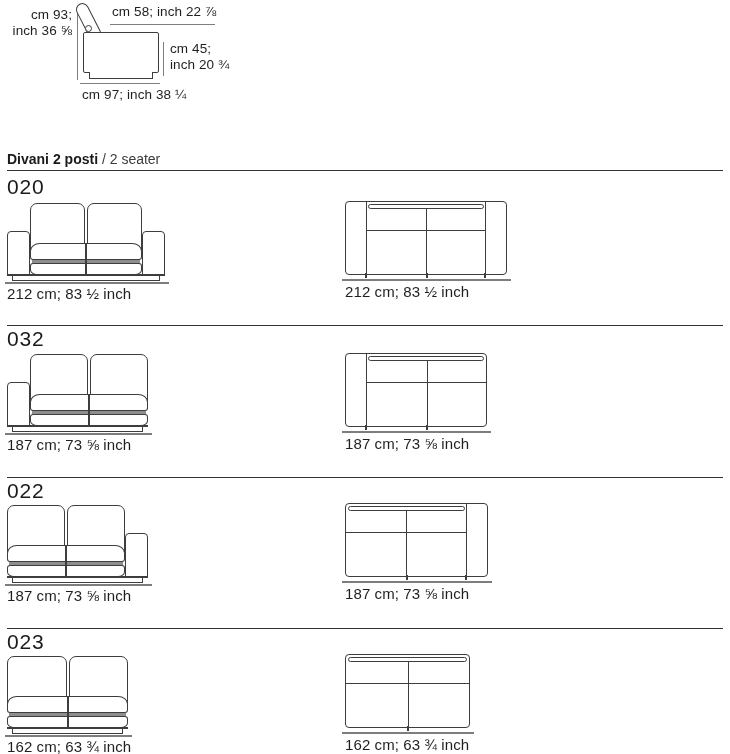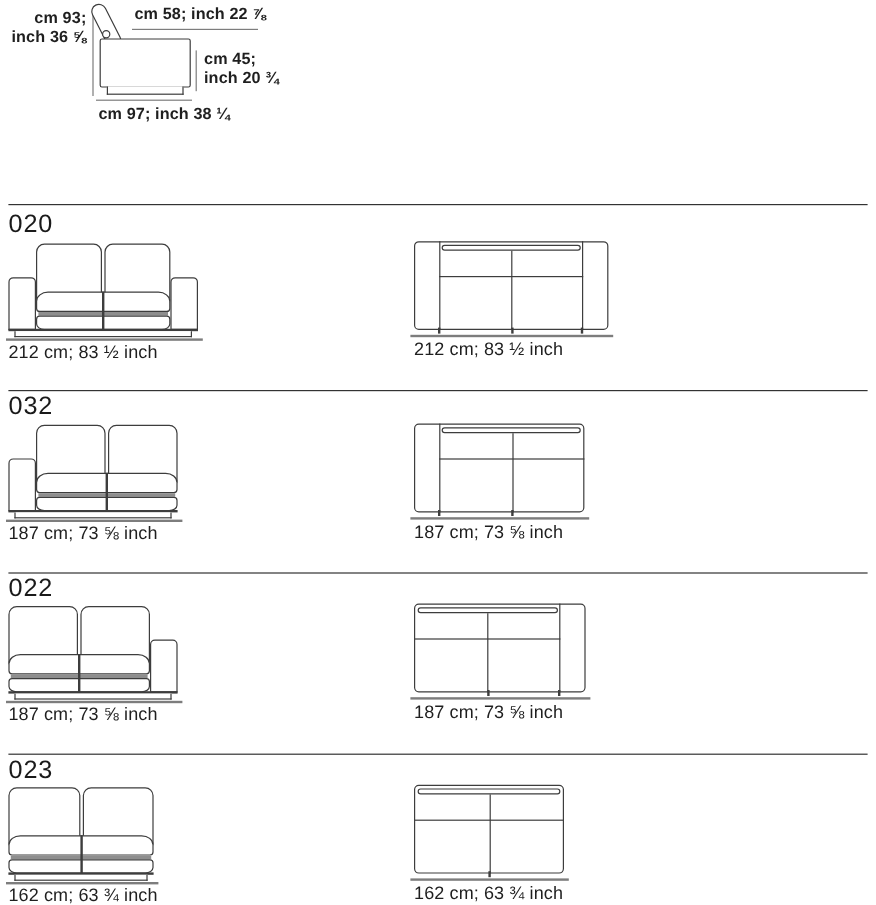--- a/index.html
+++ b/index.html
@@ -17,21 +17,21 @@
   
   .sv-body{left:83px;top:32px;width:76px;height:41px;border:1px solid var(--line);border-radius:2px;background:#fff;z-index:2;}
   .sv-plinth{left:89px;top:72px;width:64px;height:7px;border:1px solid var(--line);border-top:none;background:#fff;z-index:2;}
   .sv-flap{left:89px;top:0px;width:13px;height:40px;border:1px solid var(--line);border-radius:7px;background:#fff;transform:rotate(-27deg);transform-origin:50% 88%;z-index:1;}
   .sv-hinge{left:85px;top:25px;width:7px;height:7px;border:1px solid var(--line);border-radius:50%;background:#fff;z-index:3;}
   .dimline{background:var(--dim);z-index:0;}
   .sv-dim-left{left:77px;top:8px;width:1px;height:72px;}
   .sv-dim-top{left:110px;top:24px;width:105px;height:1px;}
   .sv-dim-right{left:163px;top:42px;width:1px;height:34px;}
   .sv-dim-bottom{left:80px;top:83px;width:80px;height:1px;}
-  .sv-text{font-size:13.5px;line-height:1.18;color:var(--text);letter-spacing:.1px;white-space:pre-line;font-weight:bold;}
+  .sv-text{font-size:13.5px;line-height:1.18;color:var(--text);letter-spacing:.1px;white-space:pre-line;}
   .sv-left-label{left:0px;top:7px;width:72px;text-align:right;}
   .sv-top-label{left:112px;top:4px;}
   .sv-right-label{left:170px;top:41px;}
   .sv-bottom-label{left:82px;top:87px;}
 
   
   .hdr-left{left:7px;top:151px;font-size:14px;}
   .hdr-right{right:7px;top:151px;font-size:14px;text-align:right;}
   .hdr-bold{font-weight:700;color:#1a1a1a;}
   .hdr-reg{font-weight:400;color:#3c3c3c;}
@@ -78,20 +78,21 @@
     <div class="abs dimline sv-dim-right"></div>
     <div class="abs dimline sv-dim-bottom"></div>
     <div class="abs sv-text sv-left-label">cm 93;
 inch 36 ⅝</div>
     <div class="abs sv-text sv-top-label">cm 58; inch 22 ⅞</div>
     <div class="abs sv-text sv-right-label">cm 45;
 inch 20 ¾</div>
     <div class="abs sv-text sv-bottom-label">cm 97; inch 38 ¼</div>
   </div>
 
+  <div class="abs hdr-left"><span class="hdr-bold">Divani 2 posti</span><span class="hdr-reg"> / 2 seater</span></div>
   <div class="abs header-rule"></div>
 
   <div id="rows-root">
       <div class="abs model-num" style="top: 175px;">020</div>
       <div class="abs" style="left: 7px; top: 203px; width: 178px;">
         <div class="sofa" style="width: 158px; height: 78px;">
           <div class="el f-back" style="left: 23px; width: 55px;"></div>
           <div class="el f-back" style="left: 80px; width: 55px;"></div>
           <div class="el f-band1" style="left: 23px; width: 112px;"></div>
           <div class="el f-shadow" style="left: 25px; width: 108px;"></div>

